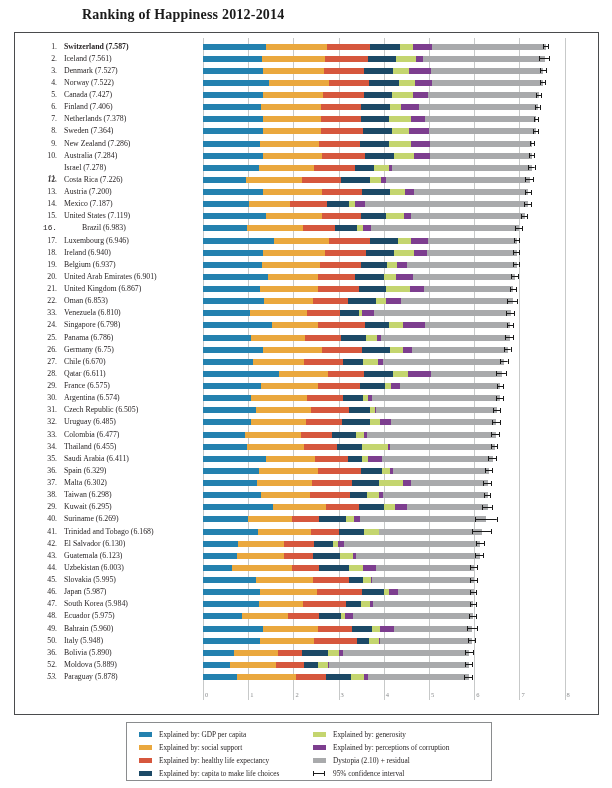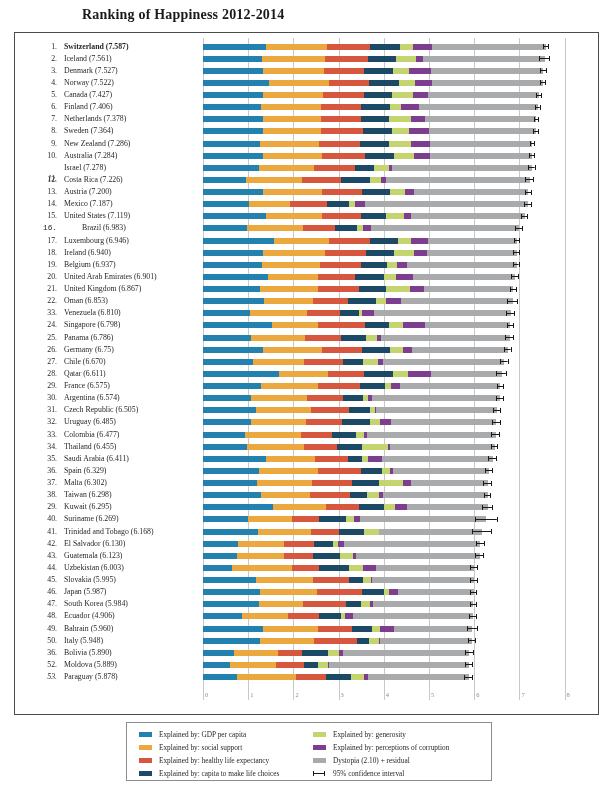--- a/index.html
+++ b/index.html
@@ -609,21 +609,21 @@
       <div class="seg" style="width: 56.274px; background: rgb(35, 129, 175);"></div>
       <div class="seg" style="width: 43.3016px; background: rgb(234, 168, 62);"></div>
       <div class="seg" style="width: 43.618px; background: rgb(214, 87, 61);"></div>
       <div class="seg" style="width: 15.0064px; background: rgb(28, 73, 102);"></div>
       <div class="seg" style="width: 8.4072px; background: rgb(196, 213, 111);"></div>
       <div class="seg" style="width: 3.5708px; background: rgb(125, 62, 143);"></div>
       <div class="seg" style="width: 100.344px; background: rgb(169, 170, 172);"></div>
     </div>
     <div class="ci" style="left: 454.906px; top: 568.75px; width: 7.232px;"></div>
     <div class="rowlabel rank" style="left: 14px; top: 578.375px;">48.</div>
-    <div class="rowlabel" style="left: 49px; top: 578.375px;">Ecuador (4.906)</div>
+    <div class="rowlabel" style="left: 49px; top: 578.375px;">Ecuador (5.975)</div>
     <div class="bar" style="left: 188px; top: 580.375px;">
       <div class="seg" style="width: 39.0528px; background: rgb(35, 129, 175);"></div>
       <div class="seg" style="width: 45.5616px; background: rgb(234, 168, 62);"></div>
       <div class="seg" style="width: 31.5496px; background: rgb(214, 87, 61);"></div>
       <div class="seg" style="width: 21.9672px; background: rgb(28, 73, 102);"></div>
       <div class="seg" style="width: 4.1584px; background: rgb(196, 213, 111);"></div>
       <div class="seg" style="width: 7.7744px; background: rgb(125, 62, 143);"></div>
       <div class="seg" style="width: 120.006px; background: rgb(169, 170, 172);"></div>
     </div>
     <div class="ci" style="left: 454.002px; top: 580.875px; width: 8.136px;"></div>

